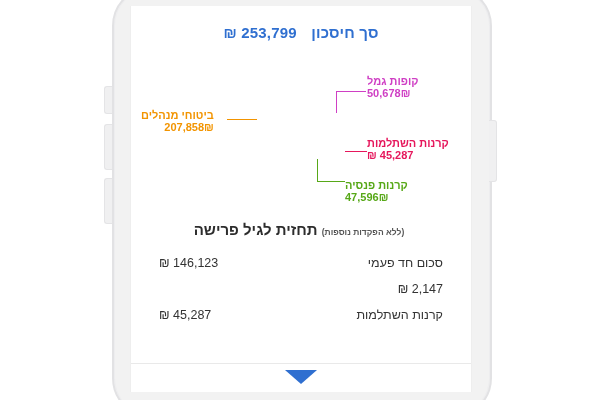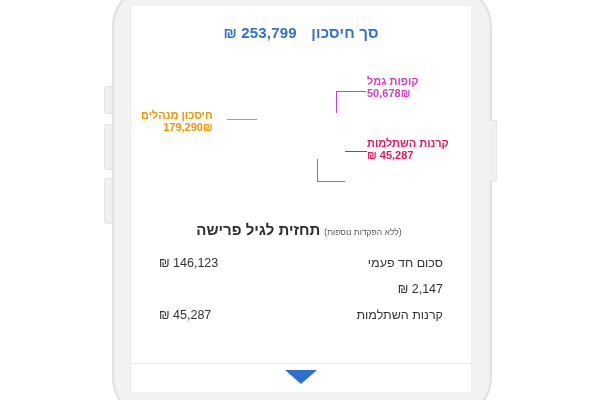--- a/index.html
+++ b/index.html
@@ -141,21 +141,21 @@
   .forecast-title {
     direction: rtl;
     text-align: center;
     color: #2d2d2d;
     font-size: 15px;
     font-weight: bold;
     margin-top: 2px;
   }
   .forecast-title .sub {
     font-size: 8.5px;
-    font-weight: normal;
+    font-weight: bold;
     color: #555;
     margin-right: 4px;
   }
 
   .rows {
     direction: rtl;
     margin: 12px 26px 0 26px;
   }
   .row {
     display: flex;
@@ -222,24 +222,28 @@
       <div class="lbl lbl-gemel">
         <div>קופות גמל</div>
         <div class="val">50,678₪</div>
       </div>
 
       <div class="lbl lbl-hishtalmut">
         <div>קרנות השתלמות</div>
         <div class="val">45,287 ₪</div>
       </div>
 
+      <div class="lbl lbl-pensia">
+        <div>קרנות פנסיה</div>
+        <div class="val">47,596₪</div>
+      </div>
 
       <div class="lbl lbl-bituach">
-        <div>חיסכון מנהלים</div>
-        <div class="val">179,290₪</div>
+        <div>ביטוחי מנהלים</div>
+        <div class="val">207,858₪</div>
       </div>
     </div>
 
     <div class="forecast-title">
       <span class="sub">(ללא הפקדות נוספות)</span>
       <span>תחזית לגיל פרישה</span>
     </div>
 
     <div class="rows">
       <div class="row">

